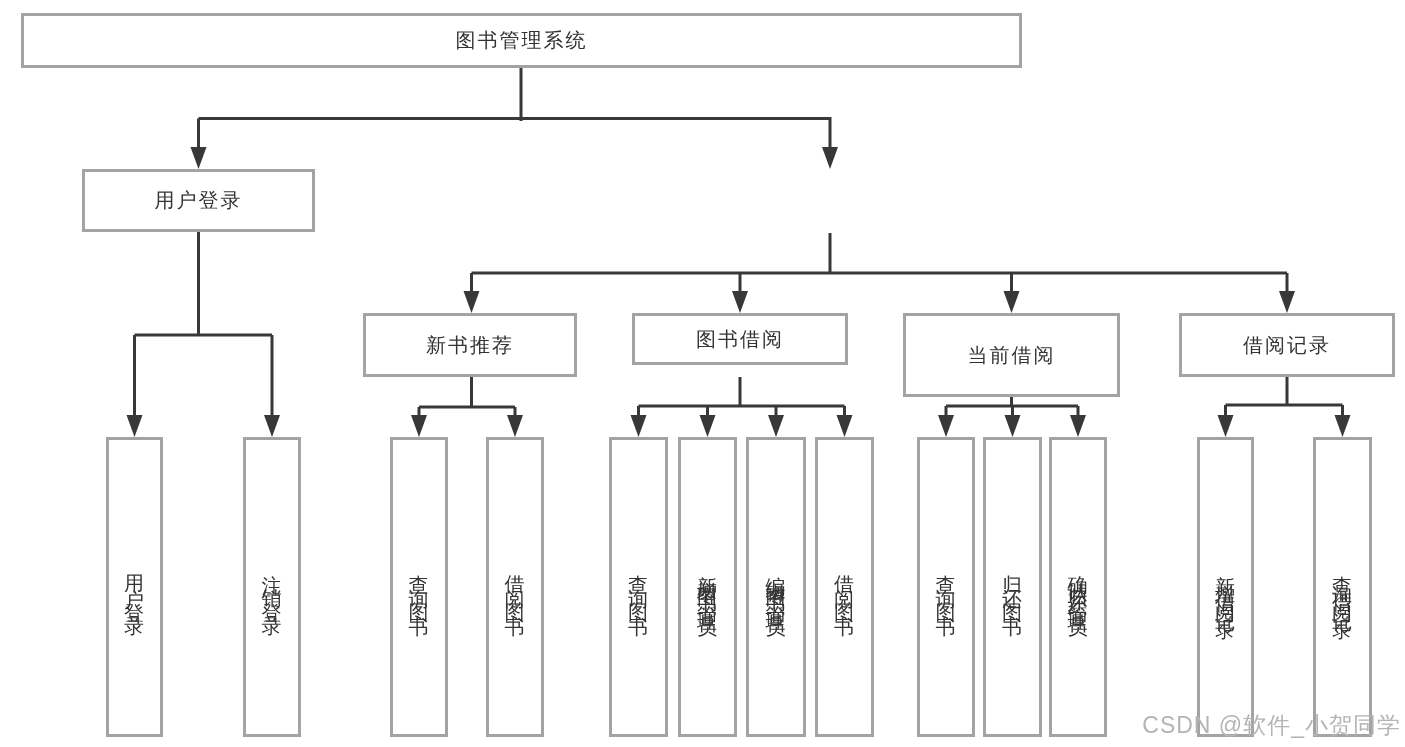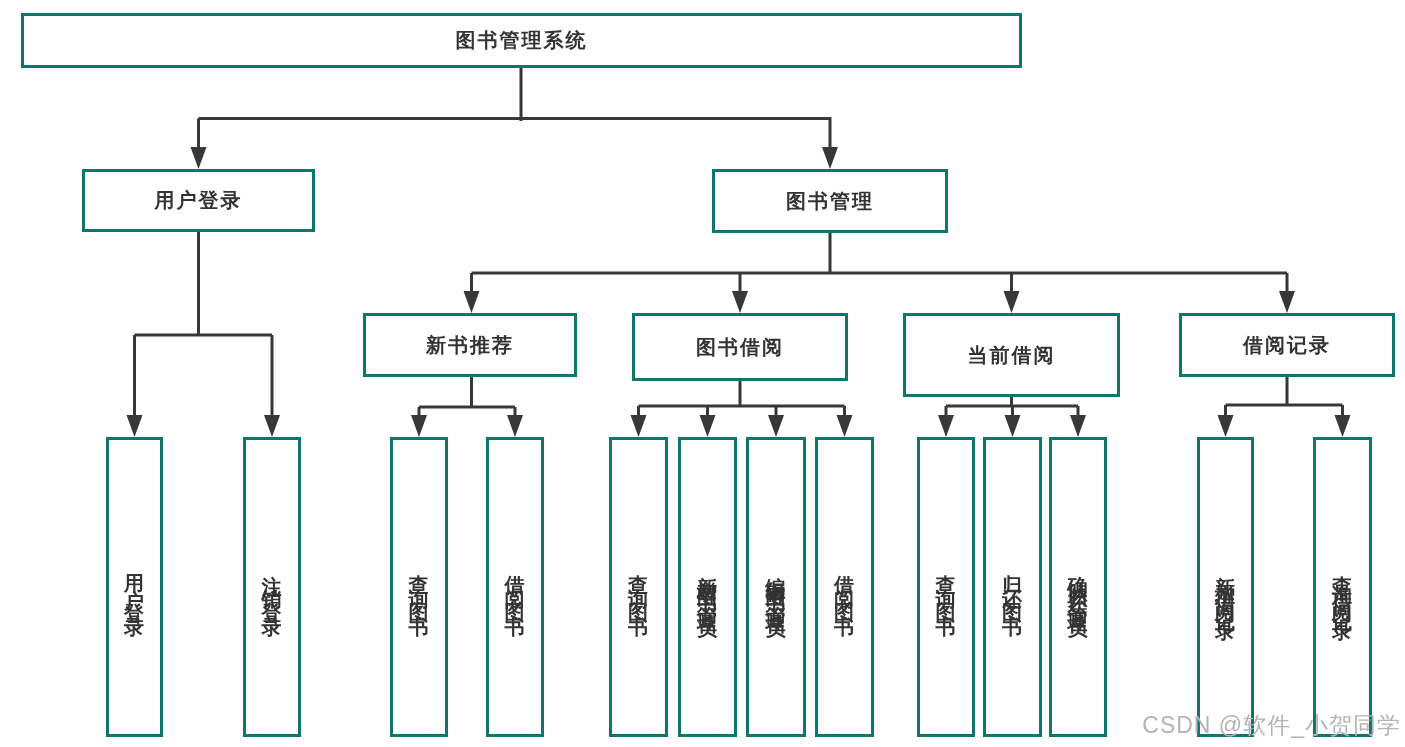--- a/index.html
+++ b/index.html
@@ -10,27 +10,26 @@
     background: #ffffff;
     font-family: "Liberation Sans", sans-serif;
     overflow: hidden;
   }
   svg.connectors { position: absolute; left: 0; top: 0; }
   svg.connectors path { stroke: #383838; stroke-width: 3; fill: none; }
   svg.connectors polygon { fill: #383838; stroke: none; }
   .box {
     position: absolute;
     box-sizing: border-box;
-    border: 3px solid #0f766e;
+    border: 3px solid #a3a3a3;
     background: #ffffff;
     display: flex;
     align-items: center;
     justify-content: center;
     color: #333333;
-    font-weight: bold;
   }
   .hbox span {
     font-size: 20px;
     letter-spacing: 2px;
     white-space: nowrap;
   }
   .vbox { top: 437px; height: 300px; }
   .vbox span {
     writing-mode: vertical-rl;
     text-orientation: mixed;
@@ -99,28 +98,25 @@
     </g>
   </svg>
 
   <div class="box hbox" style="left:21px; top:13px; width:1001px; height:55px;">
     <span>图书管理系统</span>
   </div>
 
   <div class="box hbox" style="left:82px; top:169px; width:233px; height:63px;">
     <span>用户登录</span>
   </div>
-  <div class="box hbox" style="left:712px; top:169px; width:236px; height:64px;">
-    <span>图书管理</span>
-  </div>
 
   <div class="box hbox" style="left:363px; top:313px; width:214px; height:64px;">
     <span>新书推荐</span>
   </div>
-  <div class="box hbox" style="left:632px; top:313px; width:216px; height:68px;">
+  <div class="box hbox" style="left:632px; top:313px; width:216px; height:52px;">
     <span>图书借阅</span>
   </div>
   <div class="box hbox" style="left:903px; top:313px; width:217px; height:84px;">
     <span>当前借阅</span>
   </div>
   <div class="box hbox" style="left:1179px; top:313px; width:216px; height:64px;">
     <span>借阅记录</span>
   </div>
 
   <div class="box vbox ls4" style="left:106px; width:57px;">

